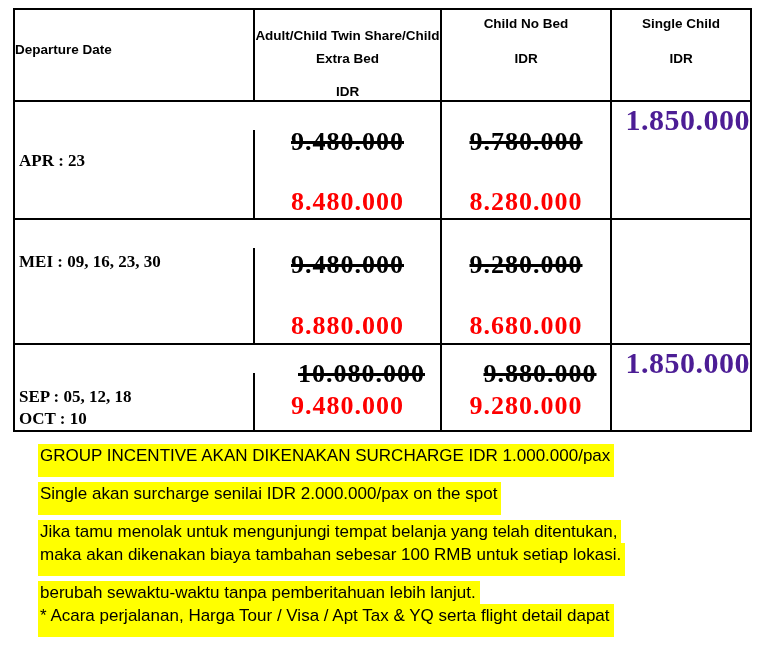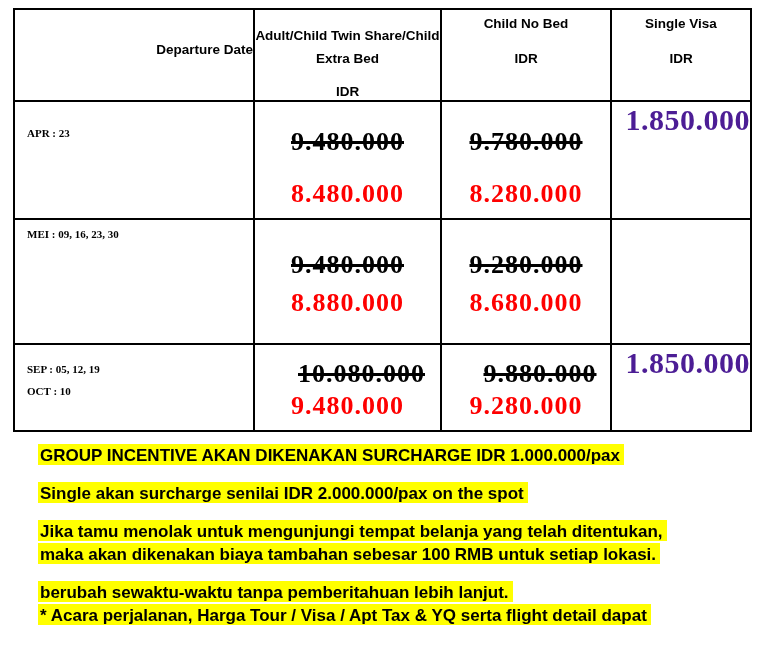--- a/index.html
+++ b/index.html
@@ -21,65 +21,65 @@
     grid-template-columns: 240px 187px 170px 1fr;
     grid-template-rows: 92px 118px 125px 1fr;
     background: #fff;
   }
   .cell { border-right: 2px solid var(--border, #000); border-bottom: 2px solid var(--border, #000); }
   .cell.lc { border-right: none; }
   .cell.lr { border-bottom: none; }
 
   .hcell { font-weight: bold; font-size: 13.5px; text-align: center; color: #000; }
   .hcell .hline { line-height: 17px; white-space: nowrap; }
-  .h1 { display: flex; align-items: center; justify-content: flex-end; padding-bottom: 12px; }
+  .h1 { display: flex; align-items: center; justify-content: flex-start; padding-bottom: 12px; }
   .h2 { padding-top: 17px; }
   .h2 .l2 { margin-top: 6px; }
   .h2 .idr { margin-top: 16px; }
   .h3, .h4 { padding-top: 5px; }
   .h3 .idr, .h4 .idr { margin-top: 18px; }
 
   .date-cell {
     font-family: "Liberation Serif", serif; font-weight: bold;
-    font-size: 11px; line-height: 22px; color: #000;
-    padding-left: 12px; white-space: nowrap;
+    font-size: 17px; line-height: 22px; color: #000;
+    padding-left: 4px; white-space: nowrap; margin-top: 28px;
   }
   .date-r1 { padding-top: 20px; }
   .date-r2 { padding-top: 3px; }
   .date-r3 { padding-top: 13px; }
 
   .price-cell { text-align: center; font-family: "Liberation Serif", serif; font-weight: bold; }
   .price-old {
     font-size: 26px; line-height: 28px; color: #000;
     text-decoration: line-through; text-decoration-thickness: 3px;
     letter-spacing: 1px;
   }
   .price-new {
     font-size: 26px; line-height: 28px; color: var(--red, #fe0000);
     letter-spacing: 1px;
   }
-  .pr1 .price-old { margin-top: 26px; } .pr1 .price-new { margin-top: 24px; }
-  .pr2 .price-old { margin-top: 31px; } .pr2 .price-new { margin-top: 10px; }
+  .pr1 .price-old { margin-top: 26px; } .pr1 .price-new { margin-top: 32px; }
+  .pr2 .price-old { margin-top: 31px; } .pr2 .price-new { margin-top: 33px; }
   .pr3 .price-old { margin-top: 15px; padding-left: 28px; } .pr3 .price-new { margin-top: 4px; }
 
   .supp-cell {
     text-align: right; font-family: "Liberation Serif", serif; font-weight: bold;
     font-size: 30px; line-height: 26px; color: #4c1d95;
     padding-top: 5px; letter-spacing: 0.5px;
   }
 
   
   .notes { position: absolute; left: 38px; top: 444px; width: 714px; }
   .note { margin-bottom: 15px; }
   .note-line { line-height: 23px; white-space: nowrap; }
   .note-line .hl {
     background: var(--hl, #ffff00);
     color: #000;
-    font-weight: bold; font-size: 17px;
-    padding: 2px 4px 0 2px;
+    font-weight: normal; font-size: 17px;
+    padding: 2px 4px 12px 2px;
   }
 </style>
 </head>
 <body>
 
 <div class="page">
 
   <div class="ptable">
 
     <div class="cell hcell h1">
@@ -88,21 +88,21 @@
     <div class="cell hcell h2">
       <div class="hline">Adult/Child Twin Share/Child</div>
       <div class="hline l2">Extra Bed</div>
       <div class="hline idr">IDR</div>
     </div>
     <div class="cell hcell h3">
       <div class="hline">Child No Bed</div>
       <div class="hline idr">IDR</div>
     </div>
     <div class="cell hcell h4 lc">
-      <div class="hline">Single Visa</div>
+      <div class="hline">Single Child</div>
       <div class="hline idr">IDR</div>
     </div>
 
     <div class="cell date-cell date-r1">
       <div>APR :  23</div>
     </div>
     <div class="cell price-cell pr1">
       <div class="price-old">9.480.000</div>
       <div class="price-new">8.480.000</div>
     </div>
@@ -123,21 +123,21 @@
     </div>
     <div class="cell price-cell pr2">
       <div class="price-old">9.280.000</div>
       <div class="price-new">8.680.000</div>
     </div>
     <div class="cell supp-cell lc">
       <div></div>
     </div>
 
     <div class="cell date-cell date-r3 lr">
-      <div>SEP : 05, 12, 19</div>
+      <div>SEP : 05, 12, 18</div>
       <div>OCT : 10</div>
     </div>
     <div class="cell price-cell pr3 lr">
       <div class="price-old">10.080.000</div>
       <div class="price-new">9.480.000</div>
     </div>
     <div class="cell price-cell pr3 lr">
       <div class="price-old">9.880.000</div>
       <div class="price-new">9.280.000</div>
     </div>

